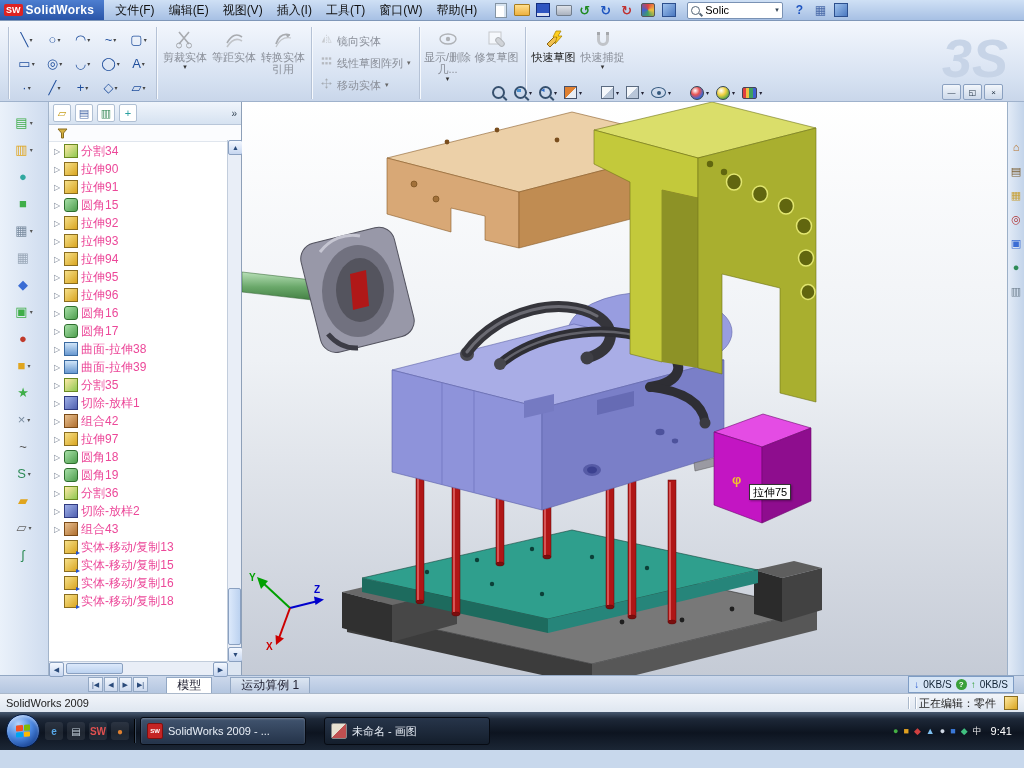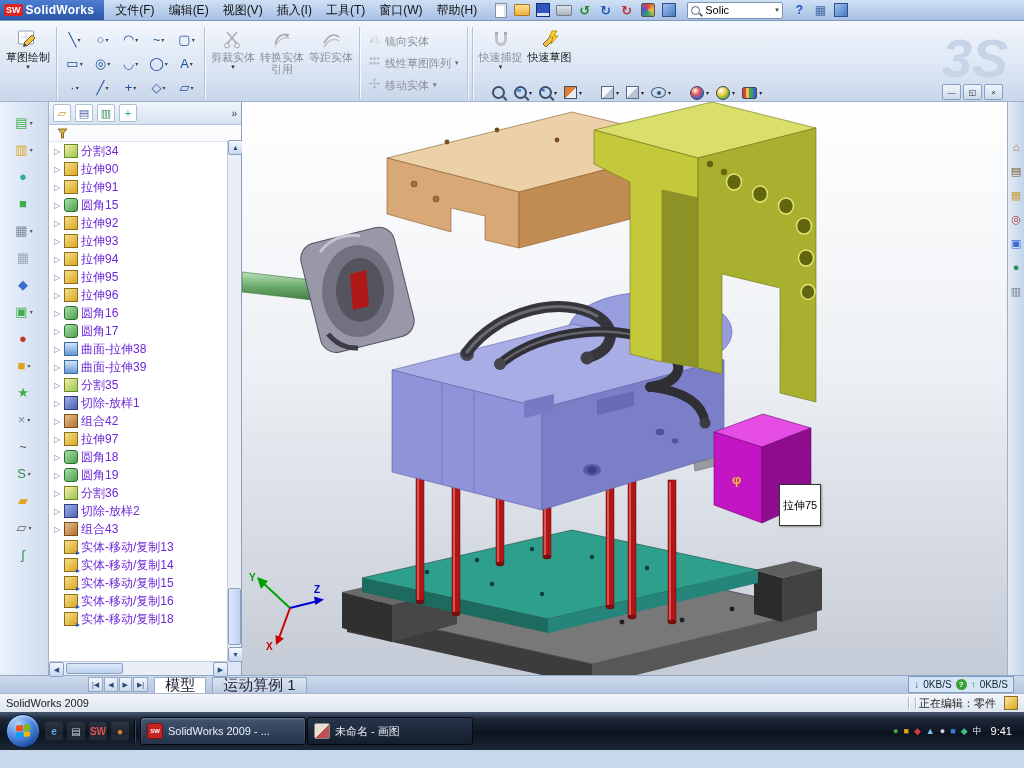--- a/index.html
+++ b/index.html
@@ -70,21 +70,21 @@
 .tw-exp{width:8px;font-size:8px;color:#7a8494;text-align:center}
 .tw-ico{width:12px;height:12px;flex:none;position:relative}
 .ti-extrude{background:linear-gradient(135deg,#f6e08a,#d9a520);border:1px solid #8a6d1f}
 .ti-fillet{background:linear-gradient(135deg,#a8e0a8,#4e9e4e);border:1px solid #2e6e2e;border-radius:3px}
 .ti-split{background:linear-gradient(135deg,#ffe9a8,#8fc850);border:1px solid #6a8a20}
 .ti-surface{background:linear-gradient(180deg,#cfe4f8,#6898d0);border:1px solid #3a6aa0}
 .ti-cutloft{background:linear-gradient(135deg,#9fb0e8,#5060b0);border:1px solid #303a80}
 .ti-combine{background:linear-gradient(135deg,#e8c090,#b07030);border:1px solid #7a4a18}
 .ti-movecopy{background:linear-gradient(135deg,#f6e08a,#d9a520);border:1px solid #8a6d1f}
 .ti-movecopy::after{content:"▸";position:absolute;right:-3px;bottom:-4px;color:#2050d0;font-size:8px}
-.tw-label{font-size:12px;color:#6d28d9}
+.tw-label{font-size:12px;color:#ec4899}
 .vscroll{position:absolute;top:38px;right:0;bottom:13px;width:13px;background:#e9eef7;border-left:1px solid #c2cddc;display:flex;flex-direction:column}
 .vs-btn,.hs-btn{height:13px;width:13px;flex:none;display:flex;align-items:center;justify-content:center;font-size:7px;color:#2a4a7a;background:linear-gradient(180deg,#f4f8ff,#c6d6f0);border:1px solid #8aa0c0;border-radius:2px}
 .vs-track{flex:1;position:relative}
 .vs-thumb{position:absolute;left:0;right:0;bottom:2px;height:55px;background:linear-gradient(90deg,#dce9fb,#bcd2f0);border:1px solid #8aa0c0;border-radius:2px}
 .hscroll{position:absolute;left:0;bottom:0;right:13px;height:13px;background:#e9eef7;border-top:1px solid #c2cddc;display:flex}
 .hs-track{flex:1;position:relative}
 .hs-thumb{position:absolute;top:1px;bottom:1px;left:2px;width:55px;background:linear-gradient(180deg,#dce9fb,#bcd2f0);border:1px solid #8aa0c0;border-radius:2px}
 .scorner{position:absolute;right:0;bottom:0;width:13px;height:13px;background:#dde6f2}
 .viewport{flex:1;position:relative;background:linear-gradient(180deg,#ffffff,#eef1f5 45%,#c5cbd6)}
 #modelsvg{position:absolute;left:0;top:0}
@@ -99,50 +99,50 @@
 .hk-magprev::before{content:"◂";position:absolute;font-size:7px;color:#2a6ac8;left:0;top:-2px}
 .hk-section{width:11px;height:11px;border:1px solid #44506a;background:linear-gradient(135deg,#e08030 50%,#e8edf4 50%)}
 .hk-cube{width:11px;height:11px;border:1px solid #5a6a80;background:linear-gradient(135deg,#f4f7fb 50%,#b9c6d8 50%)}
 .hk-eye{width:13px;height:9px;border:1.5px solid #35597e;border-radius:50%;position:relative}
 .hk-eye::after{content:"";position:absolute;left:50%;top:50%;width:4px;height:4px;margin:-2px;background:#35597e;border-radius:50%}
 .hk-sphere{width:12px;height:12px;border-radius:50%;background:radial-gradient(circle at 35% 30%,#fff 0%,#e85050 38%,#3a68d8 72%,#1e5a2e 100%);border:1px solid #345}
 .hk-sphere2{width:12px;height:12px;border-radius:50%;background:radial-gradient(circle at 35% 30%,#fff 0%,#f0d040 40%,#48a048 80%,#2a6a2a 100%);border:1px solid #345}
 .hk-palette{width:13px;height:10px;border-radius:2px;background:linear-gradient(90deg,#e04040 0 25%,#f0c040 0 50%,#40a060 0 75%,#4060d0 0);border:1px solid #445}
 .docctl{position:absolute;top:-18px;right:4px;display:flex;gap:2px;z-index:40}
 .dbtn{width:17px;height:14px;display:flex;align-items:center;justify-content:center;font-size:8px;color:#234;background:linear-gradient(180deg,#f2f6fb,#cdd9ea);border:1px solid #8aa0c0;border-radius:2px}
-.vtooltip{position:absolute;left:537px;top:382px;background:#fff;border:1px solid #333;font-size:11px;padding:13px 3px;line-height:14px;z-index:30;box-shadow:1px 1px 2px rgba(0,0,0,.35)}
+.vtooltip{position:absolute;left:507px;top:382px;background:#fff;border:1px solid #333;font-size:11px;padding:0 3px;line-height:14px;z-index:30;box-shadow:1px 1px 2px rgba(0,0,0,.35)}
 .triad{position:absolute;left:4px;top:466px;z-index:20}
 .triad text{font-weight:bold;font-family:"Liberation Sans",sans-serif}
 .taskpane{width:16px;background:linear-gradient(90deg,#e2ebf7,#c3d4ea);border-left:1px solid #9cb0c8;display:flex;flex-direction:column;align-items:center;padding-top:40px;gap:13px}
 .tp-item{font-size:11px;line-height:1}
 
 .bottombar{height:17px;display:flex;align-items:center;background:linear-gradient(180deg,#cdd9ec,#b4c6e0);border-top:1px solid #93a8c4}
 .bnav{display:flex;gap:1px;margin-left:88px}
 .nav-btn{font-size:7px;color:#2a4a7a;padding:0 3px;background:linear-gradient(180deg,#f0f5fc,#ccd9ee);border:1px solid #93a8c4;height:13px;display:flex;align-items:center}
-.btab{padding:0 10px;font-size:15px;color:#223;border:1px solid #93a8c4;border-bottom:0;background:linear-gradient(180deg,#dce6f2,#bccbe2);margin-left:6px;height:15px;display:flex;align-items:center}
+.btab{padding:0 10px;font-size:12px;color:#223;border:1px solid #93a8c4;border-bottom:0;background:linear-gradient(180deg,#dce6f2,#bccbe2);margin-left:18px;height:15px;display:flex;align-items:center}
 .btab.active{background:#fff}
 .netmeter{margin-left:auto;margin-right:10px;display:flex;align-items:center;gap:4px;background:#d6e5f6;border:1px solid #7e9cc4;padding:0 5px;height:15px}
 .nm-ico{font-weight:bold;font-size:10px}
 .nm-ico.down{color:#2a5ad0}.nm-ico.up{color:#2a9a2a}
 .nm-t{font-size:10px;color:#123}
 .nm-q{width:11px;height:11px;border-radius:50%;background:#3aa03a;color:#fff;font-size:8px;display:flex;align-items:center;justify-content:center;font-weight:bold}
 .statusbar{height:18px;display:flex;align-items:center;background:linear-gradient(180deg,#f2f5fa,#dee6f0);border-top:1px solid #aab8ca;padding:0 6px;font-size:11px;color:#222}
 .sb-fill{flex:1}
 .sb-sep{width:1px;height:12px;background:#aab8ca;margin:0 3px;box-shadow:1px 0 0 #fff}
 .sb-chip{width:12px;height:12px;background:linear-gradient(135deg,#ffe9a0,#d9a520);border:1px solid #8a6d1f;margin-left:8px}
 
 .taskbar{height:38px;display:flex;align-items:center;background:linear-gradient(180deg,#46586f 0%,#1d2838 18%,#0d1420 55%,#1b2635 100%);gap:5px;padding:0 6px}
 .orb{width:32px;height:32px;border-radius:50%;background:radial-gradient(circle at 35% 28%,#b5d4fa 0%,#4a86e0 45%,#123b8a 85%);border:1px solid #061d46;display:flex;align-items:center;justify-content:center;box-shadow:inset 0 2px 3px rgba(255,255,255,.5)}
 .flag{width:14px;height:12px;display:grid;grid-template-columns:1fr 1fr;gap:1px;transform:skewY(-4deg)}
 .flag i{border-radius:1px}
 .f1{background:#f25022}.f2{background:#7fba00}.f3{background:#00a4ef}.f4{background:#ffb900}
 .ql{display:flex;gap:4px;align-items:center}
 .ql-item{width:18px;height:18px;display:flex;align-items:center;justify-content:center;font-size:10px;font-weight:bold;border-radius:3px;background:rgba(255,255,255,.08)}
 .tb-sep{width:1px;height:24px;background:#000;box-shadow:1px 0 0 #3a4a5e}
-.tb-apps{display:flex;gap:1px}
+.tb-apps{display:flex;gap:18px}
 .tb-app{width:152px;height:26px;display:flex;align-items:center;gap:5px;padding:0 6px;border-radius:3px;border:1px solid #060a12;background:linear-gradient(180deg,#27354a,#141e2c);color:#e8eef6;font-size:11px;white-space:nowrap;overflow:hidden}
 .tb-app.active{background:linear-gradient(180deg,#41546f,#243349);box-shadow:inset 0 1px 2px rgba(255,255,255,.25)}
 .tb-ic{width:14px;height:14px;flex:none;border-radius:2px;display:flex;align-items:center;justify-content:center;font-size:6px;font-weight:bold;color:#fff}
 .ic-sw{background:#c42424;border:1px solid #7e1010}
 .ic-paint{background:linear-gradient(135deg,#e8e0d0 50%,#c05050 50%);border:1px solid #888}
 .tb-lb{overflow:hidden;text-overflow:ellipsis}
 .tray{display:flex;gap:5px;margin-left:auto;align-items:center}
 .tray-ico{font-size:9px;line-height:1}
 .clock{color:#fff;font-size:11px;margin:0 6px 0 4px}
 </style>
@@ -184,32 +184,20 @@
     <div class="qtb">
         <span class="mi mi-help">?</span>
         <span class="mi mi-grid">▦</span>
         <span class="mi mi-chip-blue"></span>
       </div>
   </div>
 
   <div class="ribbon">
     <div class="rb-row">
       <div class="rb-group" id="rg1">
-          <div class="rb-big">
-    <span class="rb-icon">
-              <svg viewBox="0 0 22 22">
-                <rect x="1.5" y="3" width="15" height="13" rx="1" fill="#fff" stroke="#8aa0b8"></rect>
-                <path d="M4 9 h10 M9 5 v9" stroke="#c8d4e0" fill="none"></path>
-                <path d="M7 15 L15 7 L18 10 L10 18 Z" fill="#f0c050" stroke="#8a6414"></path>
-                <path d="M7 15 L10 18 L6 19 Z" fill="#444"></path>
-              </svg>
-            </span>
-    <span class="rb-label">草图绘制</span>
-    <span class="rb-arr">▾</span>
-  </div>
         </div>
         <i class="rb-sep"></i>
       <div class="rb-grid" id="rgrid">
           <div class="rb-cell">
     <span class="g">╲</span>
     <span class="a">▾</span>
   </div>
           <div class="rb-cell">
     <span class="g">○</span>
     <span class="a">▾</span>
@@ -276,36 +264,36 @@
                 <circle cx="5" cy="17.5" r="2.5" fill="none" stroke="#666"></circle>
                 <circle cx="15" cy="17.5" r="2.5" fill="none" stroke="#666"></circle>
               </svg>
             </span>
     <span class="rb-label">剪裁实体</span>
     <span class="rb-arr">▾</span>
   </div>
           <div class="rb-big disabled">
     <span class="rb-icon">
               <svg viewBox="0 0 22 22">
+                <path d="M4 15 Q11 3 19 9" fill="none" stroke="#667" stroke-width="1.6"></path>
+                <path d="M4 19 Q11 8 19 13" fill="none" stroke="#99a" stroke-width="1.6"></path>
+              </svg>
+            </span>
+    <span class="rb-label">等距实体</span>
+    <span class="rb-arr"></span>
+  </div>
+          <div class="rb-big disabled">
+    <span class="rb-icon">
+              <svg viewBox="0 0 22 22">
                 <path d="M4 16 Q8 4 18 7" fill="none" stroke="#667" stroke-width="1.8"></path>
                 <path d="M18 7 l-4.5 -1 l2 4 Z" fill="#667"></path>
                 <path d="M4 19 Q9 8 19 10" fill="none" stroke="#99a" stroke-width="1.2"></path>
               </svg>
             </span>
     <span class="rb-label">转换实体引用</span>
-    <span class="rb-arr"></span>
-  </div>
-          <div class="rb-big disabled">
-    <span class="rb-icon">
-              <svg viewBox="0 0 22 22">
-                <path d="M4 15 Q11 3 19 9" fill="none" stroke="#667" stroke-width="1.6"></path>
-                <path d="M4 19 Q11 8 19 13" fill="none" stroke="#99a" stroke-width="1.6"></path>
-              </svg>
-            </span>
-    <span class="rb-label">等距实体</span>
     <span class="rb-arr"></span>
   </div>
         </div>
         <i class="rb-sep"></i>
       <div class="rb-stack" id="rgstack">
           <div class="rb-sbtn disabled">
     <span class="si"><svg viewBox="0 0 22 22">
                 <path d="M11 3 V19" stroke="#888" stroke-dasharray="2 2" fill="none"></path>
                 <path d="M8 6 L3 16 L8 16 Z" fill="#8aa8c8"></path>
                 <path d="M14 6 L19 16 L14 16 Z" fill="none" stroke="#8aa8c8"></path>
@@ -333,41 +321,65 @@
                 <path d="M11 2 l-2.5 3.5 h5 Z" fill="#778"></path>
                 <path d="M11 20 l-2.5 -3.5 h5 Z" fill="#778"></path>
                 <path d="M2 11 l3.5 -2.5 v5 Z" fill="#778"></path>
                 <path d="M20 11 l-3.5 -2.5 v5 Z" fill="#778"></path>
               </svg></span>
     <span class="sl">移动实体</span>
     <span class="sa">▾</span>
   </div>
         </div>
         <i class="rb-sep"></i>
+      <div class="rb-group" id="rg3">
+          <div class="rb-big disabled">
+    <span class="rb-icon">
+              <svg viewBox="0 0 22 22">
+                <ellipse cx="11" cy="11" rx="8" ry="5" fill="none" stroke="#678" stroke-width="1.4"></ellipse>
+                <circle cx="11" cy="11" r="2.2" fill="#678"></circle>
+              </svg>
+            </span>
+    <span class="rb-label">显示/删除几...</span>
+    <span class="rb-arr">▾</span>
+  </div>
+          <div class="rb-big disabled">
+    <span class="rb-icon">
+              <svg viewBox="0 0 22 22">
+                <rect x="3" y="4" width="12" height="12" fill="#fff" stroke="#8aa0b8"></rect>
+                <g transform="rotate(45 14 14)">
+                  <rect x="9" y="11.5" width="10" height="5" rx="2.5" fill="#e8b088" stroke="#a87048"></rect>
+                </g>
+              </svg>
+            </span>
+    <span class="rb-label">修复草图</span>
+    <span class="rb-arr"></span>
+  </div>
+        </div>
         <i class="rb-sep"></i>
       <div class="rb-group" id="rg4">
+          <div class="rb-big">
+    <span class="rb-icon">
+              <svg viewBox="0 0 22 22">
+                <path d="M4 16 L12 8 L15 11 L7 19 Z" fill="#f0c050" stroke="#8a6414"></path>
+                <path d="M13 3 L18 3 L15 8 L19 8 L12 16 L14 9 L10 9 Z" fill="#ffd020" stroke="#b08800" stroke-width="0.8"></path>
+              </svg>
+            </span>
+    <span class="rb-label">快速草图</span>
+    <span class="rb-arr"></span>
+  </div>
           <div class="rb-big disabled">
     <span class="rb-icon">
               <svg viewBox="0 0 22 22">
                 <path d="M6.5 4 v8 a4.5 4.5 0 0 0 9 0 v-8" fill="none" stroke="#99a" stroke-width="3"></path>
                 <path d="M6.5 4 v3 M15.5 4 v3" stroke="#d04040" stroke-width="3" fill="none"></path>
               </svg>
             </span>
     <span class="rb-label">快速捕捉</span>
     <span class="rb-arr">▾</span>
-  </div>
-          <div class="rb-big">
-    <span class="rb-icon">
-              <svg viewBox="0 0 22 22">
-                <path d="M4 16 L12 8 L15 11 L7 19 Z" fill="#f0c050" stroke="#8a6414"></path>
-                <path d="M13 3 L18 3 L15 8 L19 8 L12 16 L14 9 L10 9 Z" fill="#ffd020" stroke="#b08800" stroke-width="0.8"></path>
-              </svg>
-            </span>
-    <span class="rb-label">快速草图</span>
-    <span class="rb-arr"></span>
   </div>
         </div>
     </div>
     <div class="watermark">3S</div>
   </div>
 
 
   <div class="main">
 
     <div class="ltb">
@@ -562,25 +574,20 @@
   </div>
           <div class="tree-row">
     <span class="tw-exp">▷</span>
     <span class="tw-ico ti-combine"></span>
     <span class="tw-label">组合43</span>
   </div>
           <div class="tree-row">
     <span class="tw-exp"></span>
     <span class="tw-ico ti-movecopy"></span>
     <span class="tw-label">实体-移动/复制13</span>
-  </div>
-          <div class="tree-row">
-    <span class="tw-exp"></span>
-    <span class="tw-ico ti-movecopy"></span>
-    <span class="tw-label">实体-移动/复制14</span>
   </div>
           <div class="tree-row">
     <span class="tw-exp"></span>
     <span class="tw-ico ti-movecopy"></span>
     <span class="tw-label">实体-移动/复制15</span>
   </div>
           <div class="tree-row">
     <span class="tw-exp"></span>
     <span class="tw-ico ti-movecopy"></span>
     <span class="tw-label">实体-移动/复制16</span>

